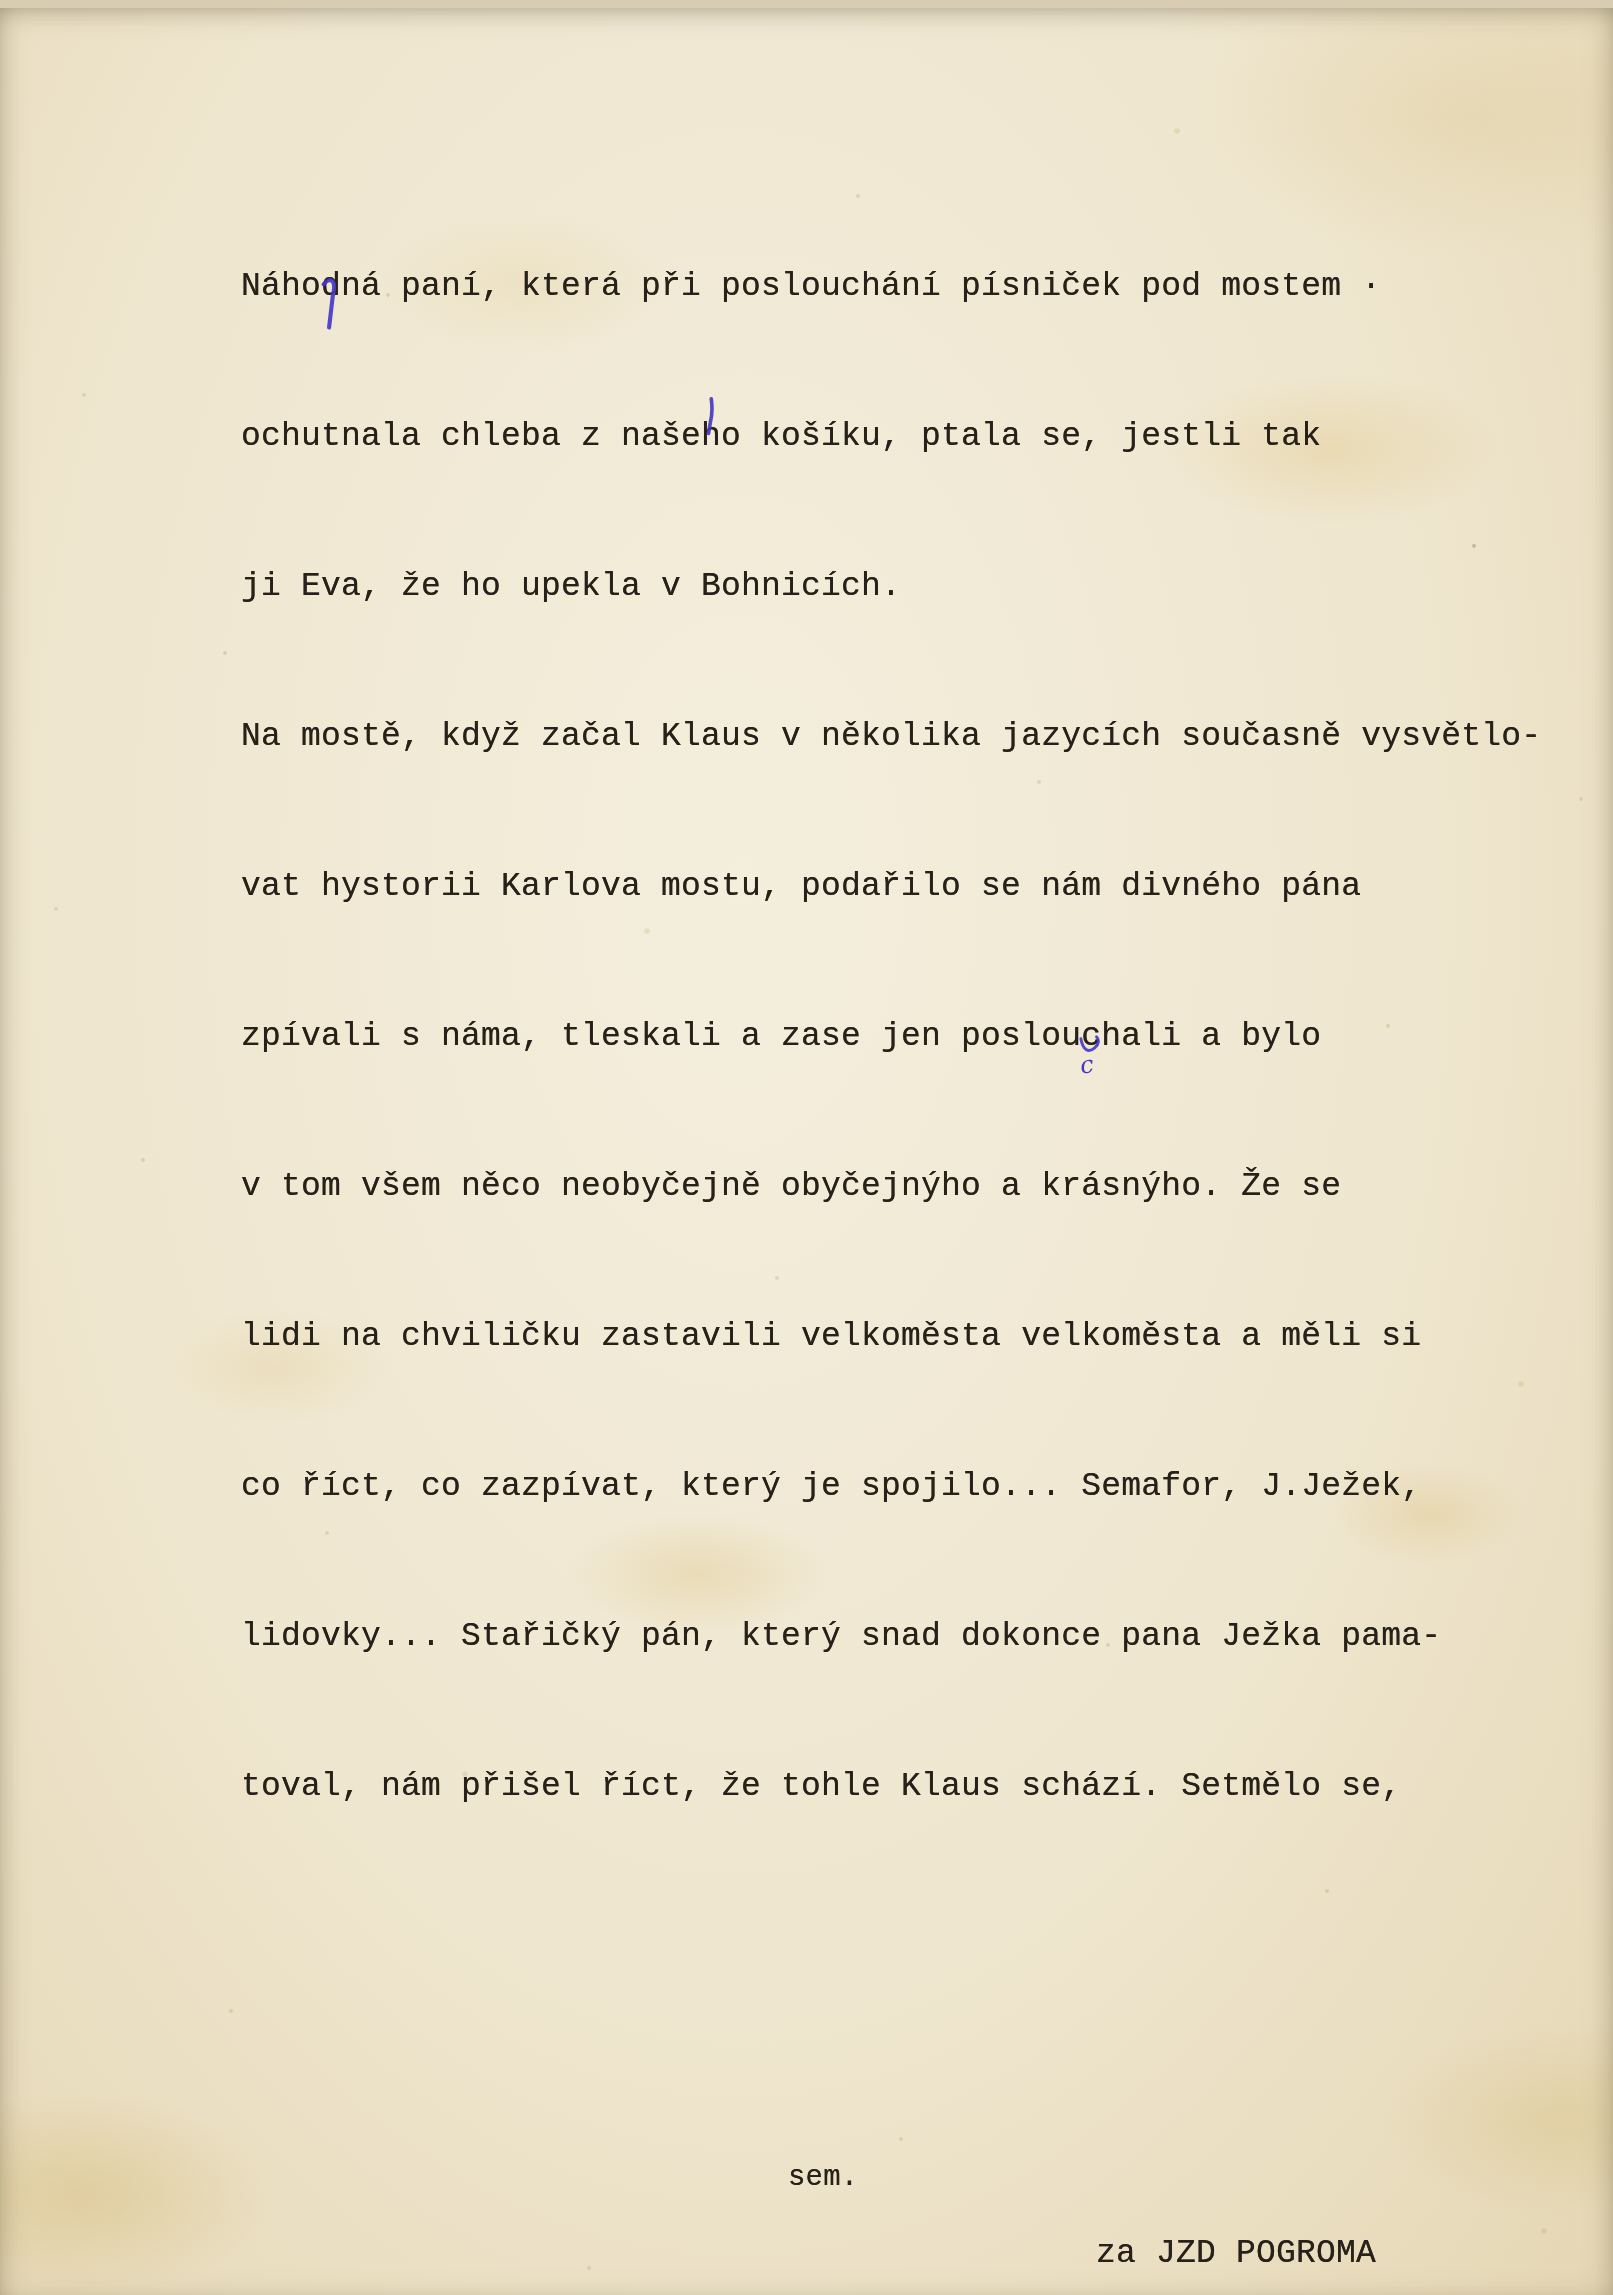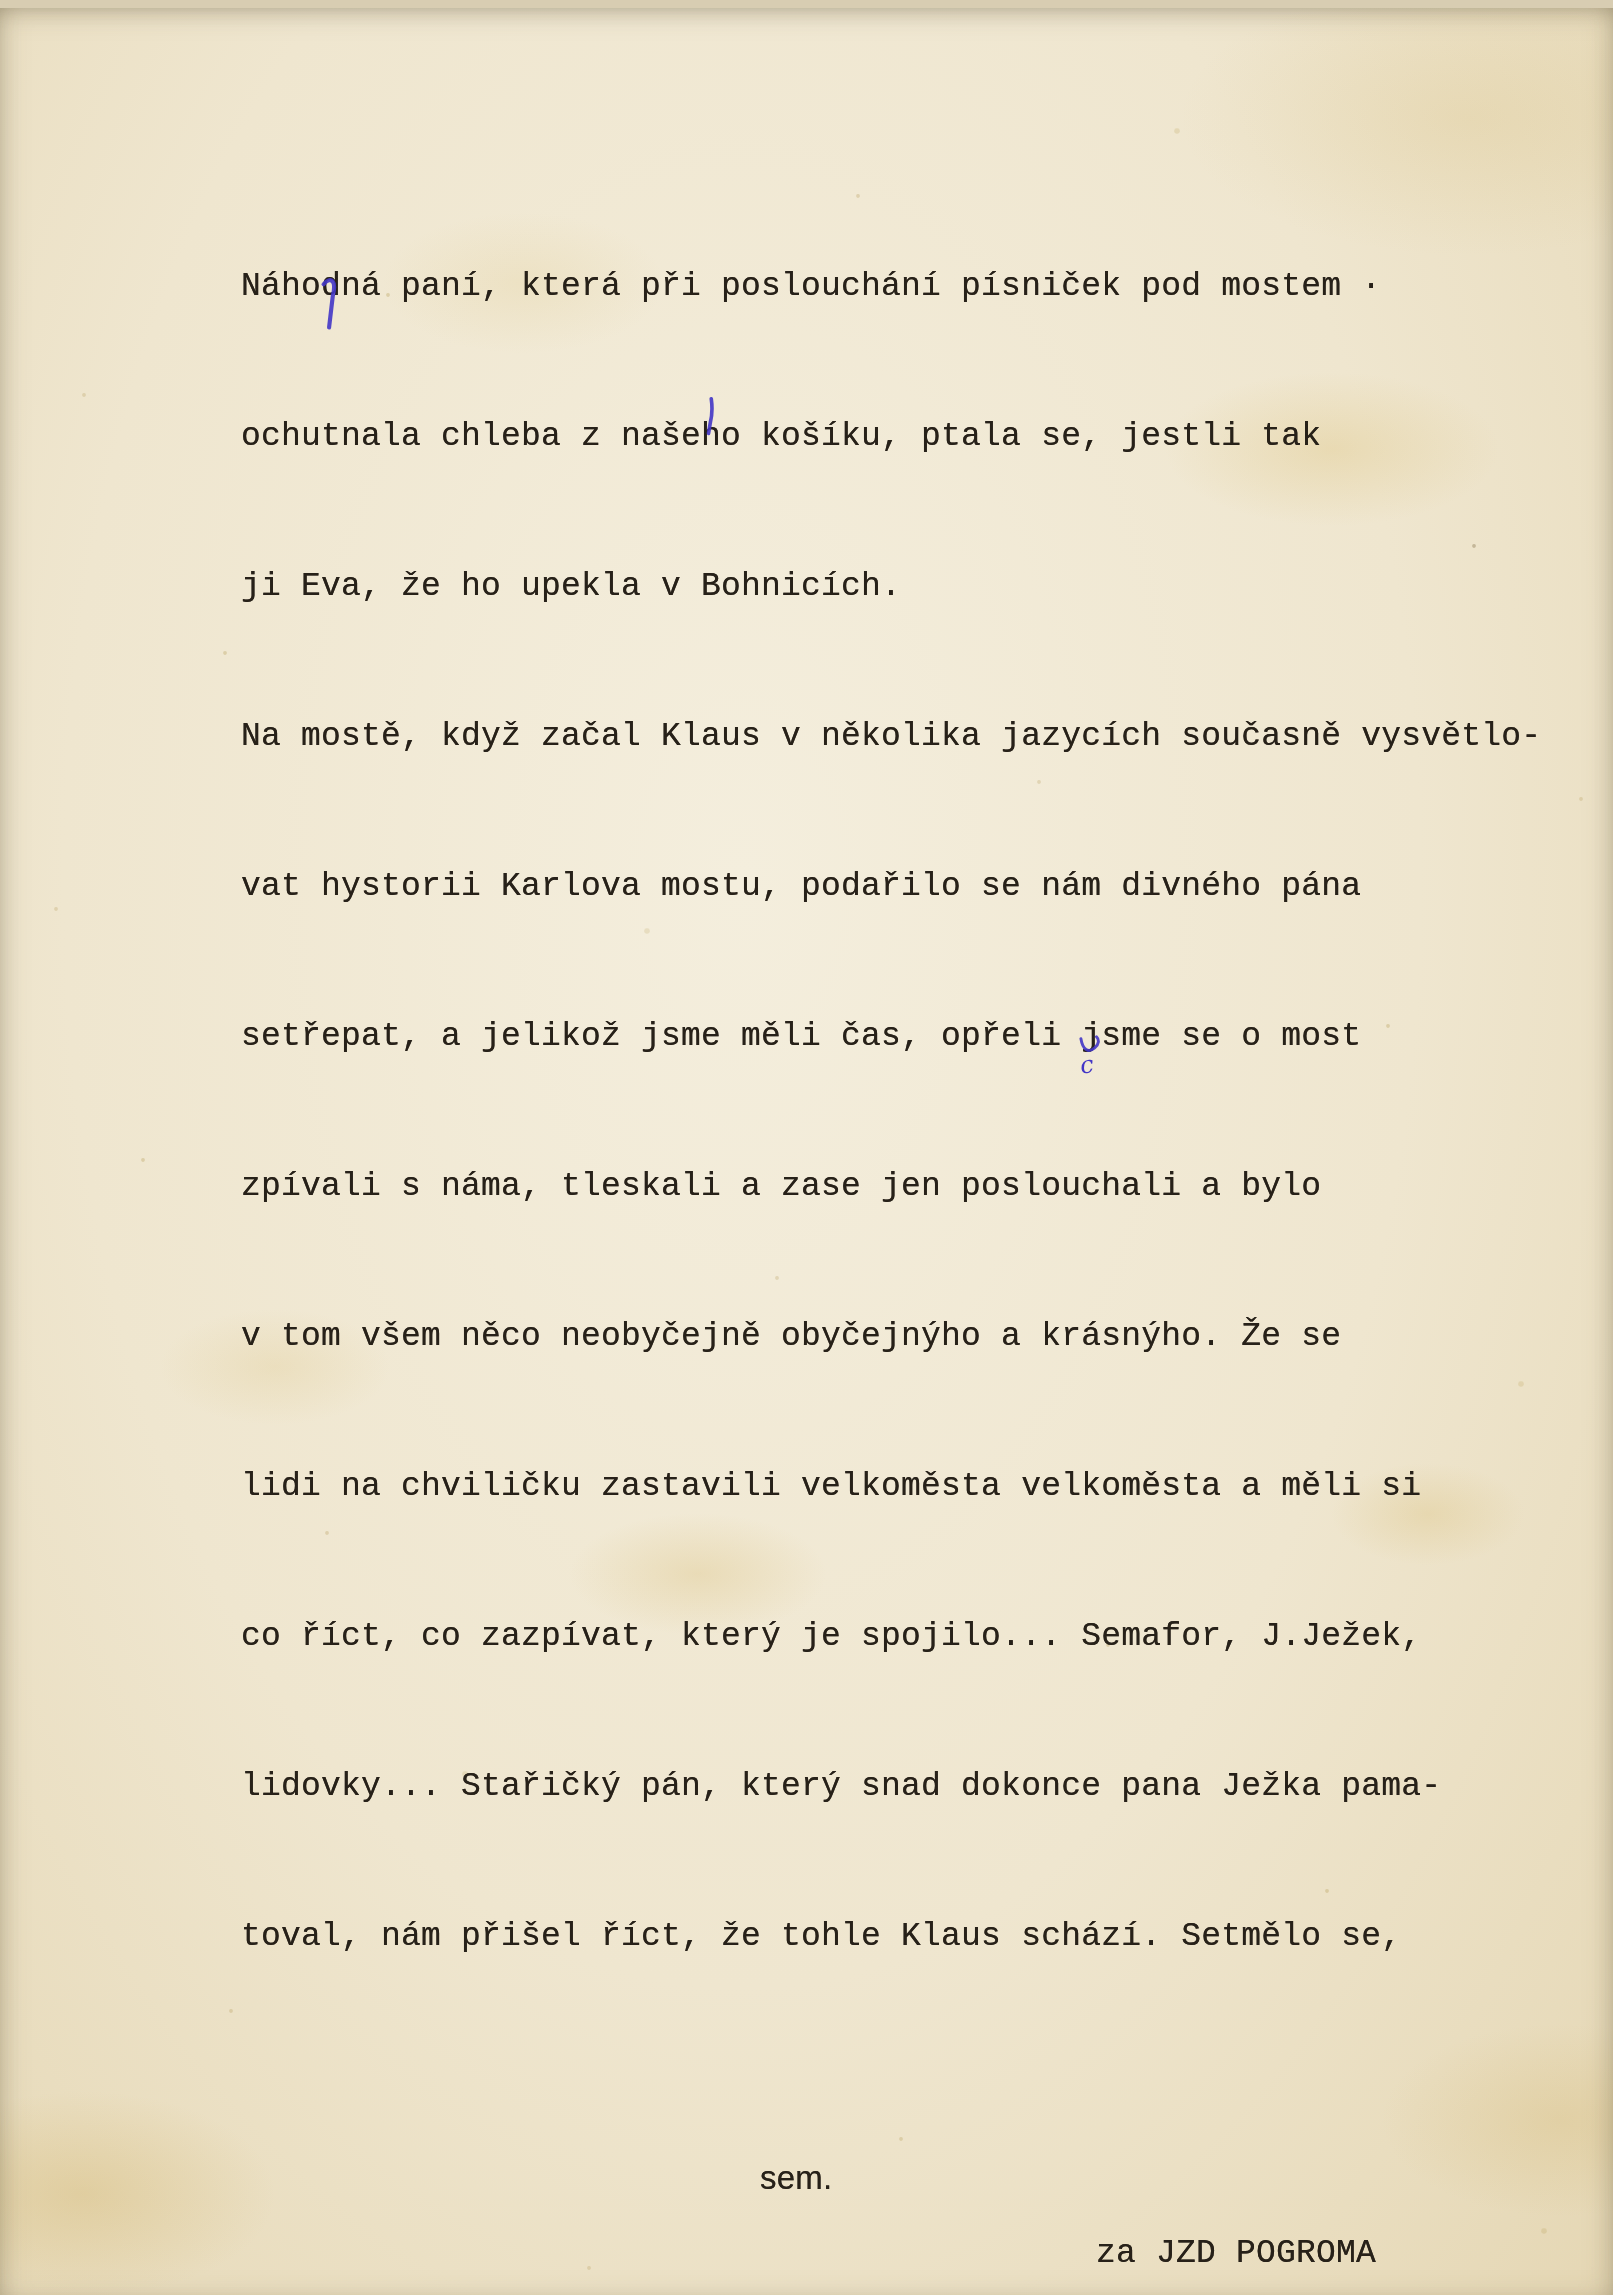--- a/index.html
+++ b/index.html
@@ -28,23 +28,23 @@
   .typed{
     position:absolute;left:241px;top:154px;
     font-family:"Liberation Mono","DejaVu Sans Mono",monospace;
     font-size:33px;line-height:50px;letter-spacing:0.2px;
     color:#272119;
     white-space:pre;
     text-shadow:0 0 0.6px rgba(45,38,30,.85);
   }
   .line{height:50px;}
   .sem-line{
-    position:absolute;left:760px;top:2145px;
-    font-family:Liberation Sans, sans-serif;
-    font-size:33px;line-height:50px;letter-spacing:0.2px;
+    position:absolute;left:788px;top:2145px;
+    font-family:Liberation Mono, monospace;
+    font-size:29px;line-height:50px;letter-spacing:0.2px;
     color:#272119;white-space:pre;
     text-shadow:0 0 0.6px rgba(45,38,30,.85);
   }
   .signature{
     position:absolute;left:1096px;top:2175px;
     font-family:"Liberation Mono","DejaVu Sans Mono",monospace;
     font-size:33px;line-height:28.5px;letter-spacing:0.2px;
     color:#272119;white-space:pre;
     text-shadow:0 0 0.6px rgba(45,38,30,.85);
   }
@@ -79,21 +79,20 @@
 <div class="page">
 
   <div class="specks"></div>
 
   <div class="typed">
     <div class="line">Náhodná paní, která při poslouchání písniček pod mostem ·</div>
     <div class="line">ochutnala chleba z našeho košíku, ptala se, jestli tak</div>
     <div class="line">ji Eva, že ho upekla v Bohnicích.</div>
     <div class="line">Na mostě, když začal Klaus v několika jazycích současně vysvětlo-</div>
     <div class="line">vat hystorii Karlova mostu, podařilo se nám divného pána</div>
-    <div class="line">setřepat, a jelikož jsme měli čas, opřeli jsme se o most</div>
     <div class="line">zpívali s náma, tleskali a zase jen poslouchali a bylo</div>
     <div class="line">v tom všem něco neobyčejně obyčejnýho a krásnýho. Že se</div>
     <div class="line">lidi na chviličku zastavili velkoměsta velkoměsta a měli si</div>
     <div class="line">co říct, co zazpívat, který je spojilo... Semafor, J.Ježek,</div>
     <div class="line">lidovky... Stařičký pán, který snad dokonce pana Ježka pama-</div>
     <div class="line">toval, nám přišel říct, že tohle Klaus schází. Setmělo se,</div>
     
     
     
     

